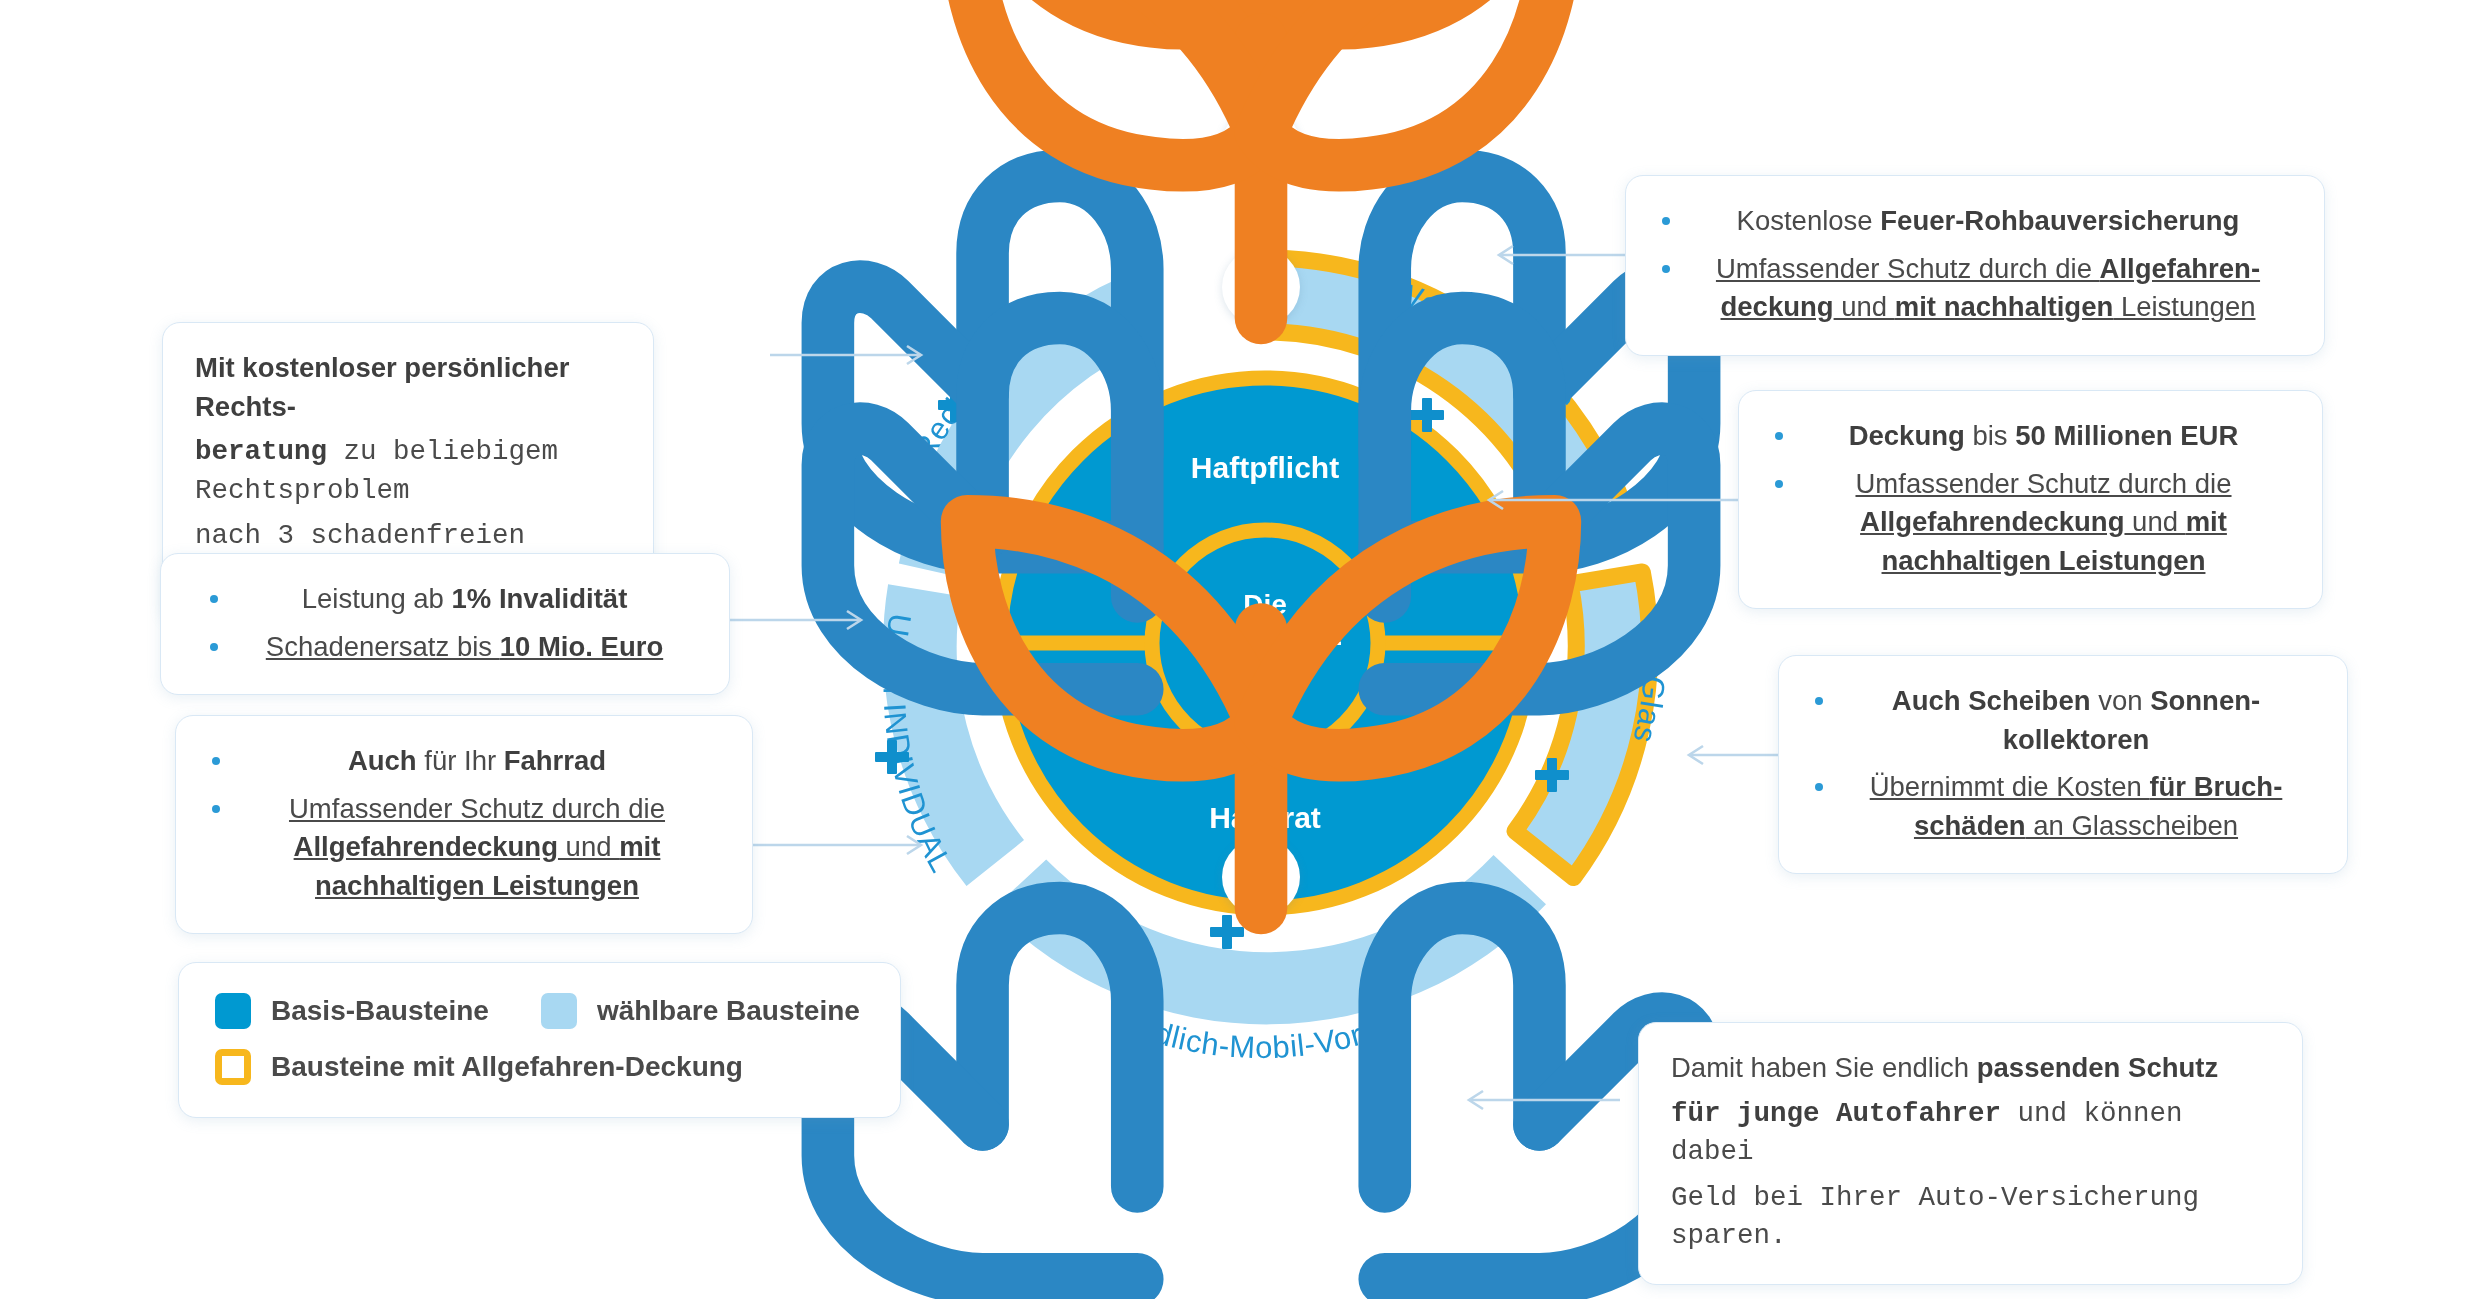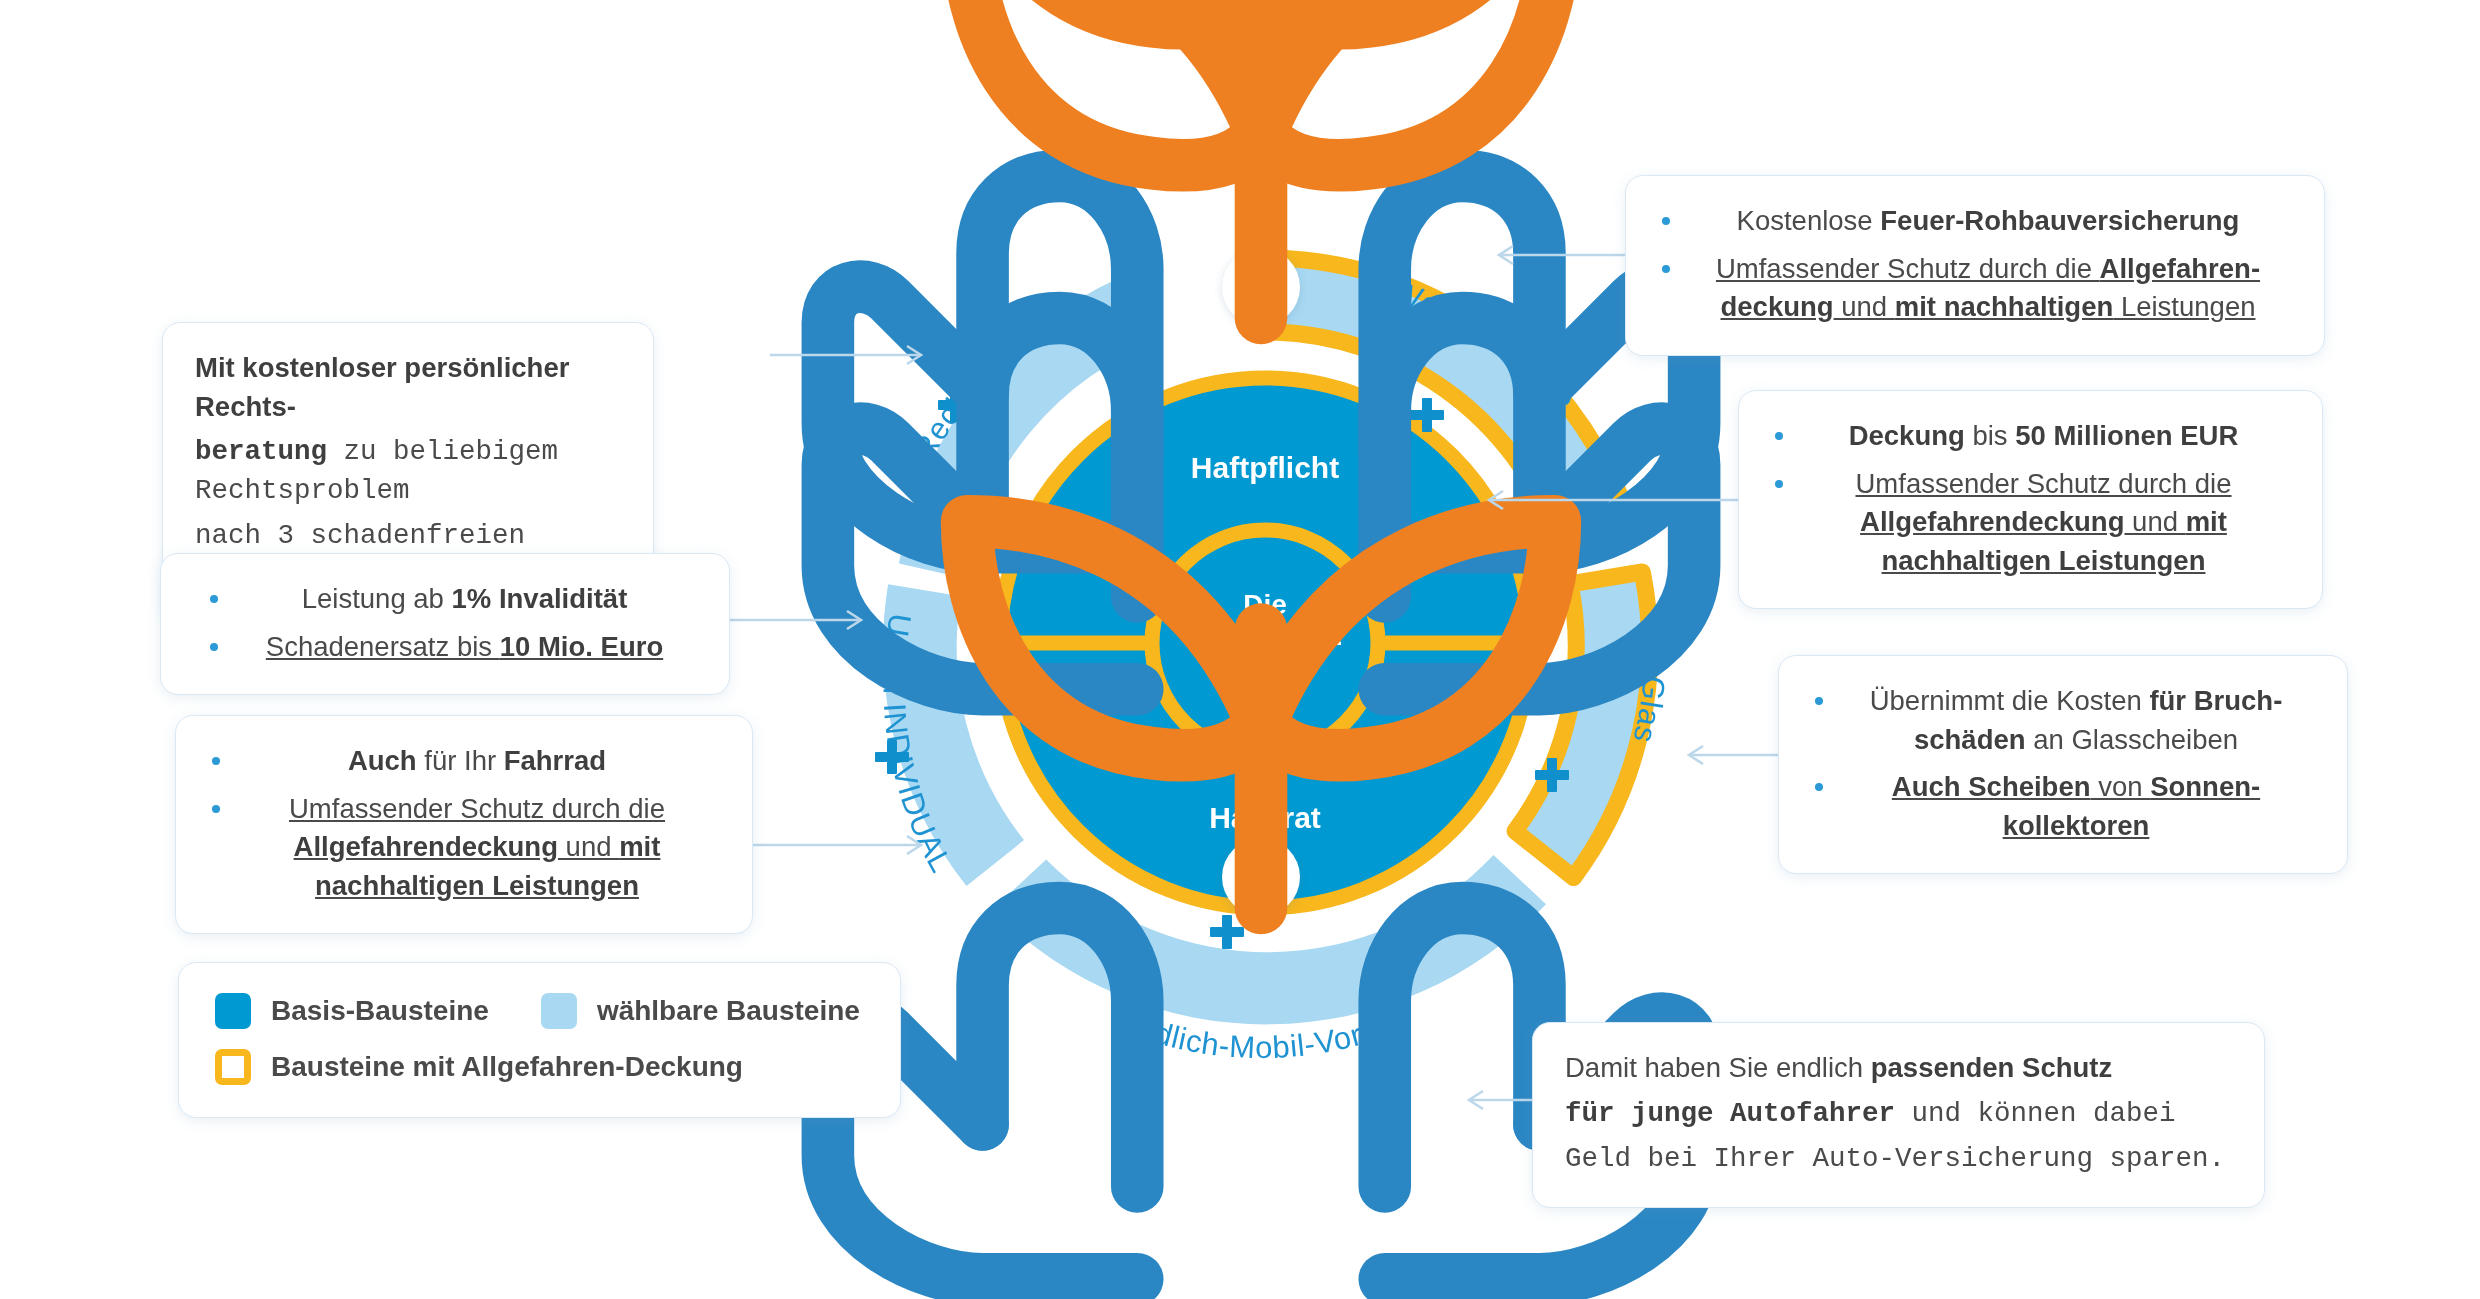--- a/index.html
+++ b/index.html
@@ -364,26 +364,26 @@
 
   <div class="callout" style="left:1738px; top:390px; width:585px;">
     <ul class="bullets">
         <li><b>Deckung</b><span> bis </span><b>50 Millionen EUR</b></li>
         <li><span>Umfassender Schutz durch die </span><b>Allgefahrendeckung</b><span> und </span><b>mit nachhaltigen Leistungen</b></li>
       </ul>
   </div>
 
   <div class="callout" style="left:1778px; top:655px; width:570px;">
     <ul class="bullets">
+        <li><b>Auch Scheiben</b><span> von </span><b>Sonnen-kollektoren</b></li>
         <li><span>Übernimmt die Kosten </span><b>für Bruch-schäden</b><span> an Glasscheiben</span></li>
-        <li><b>Auch Scheiben</b><span> von </span><b>Sonnen-kollektoren</b></li>
-      </ul>
-  </div>
-
-  <div class="callout" style="left:1532px; top:1022px; width:733px;">
+      </ul>
+  </div>
+
+  <div class="callout" style="left:1638px; top:1022px; width:665px;">
     <div>
         <p><span>Damit haben Sie endlich </span><b>passenden Schutz</b></p>
         <p><b>für junge Autofahrer</b><span> und können dabei</span></p>
         <p><span>Geld bei Ihrer Auto-Versicherung sparen.</span></p>
       </div>
   </div>
 
 </div>
 
 </body></html>

